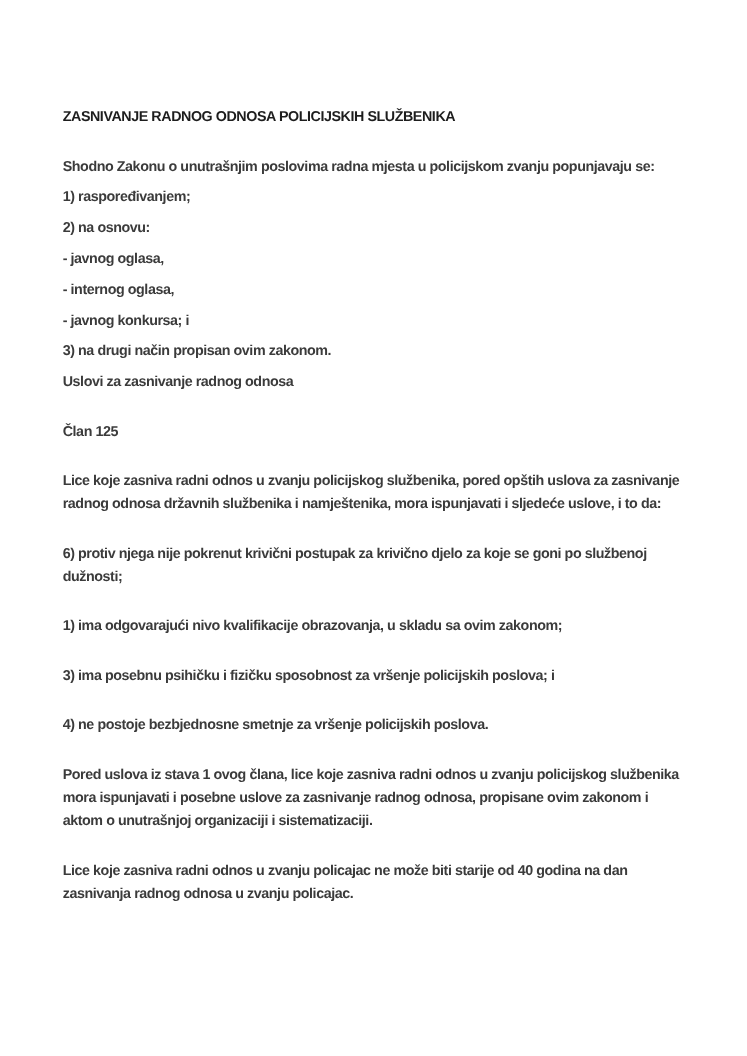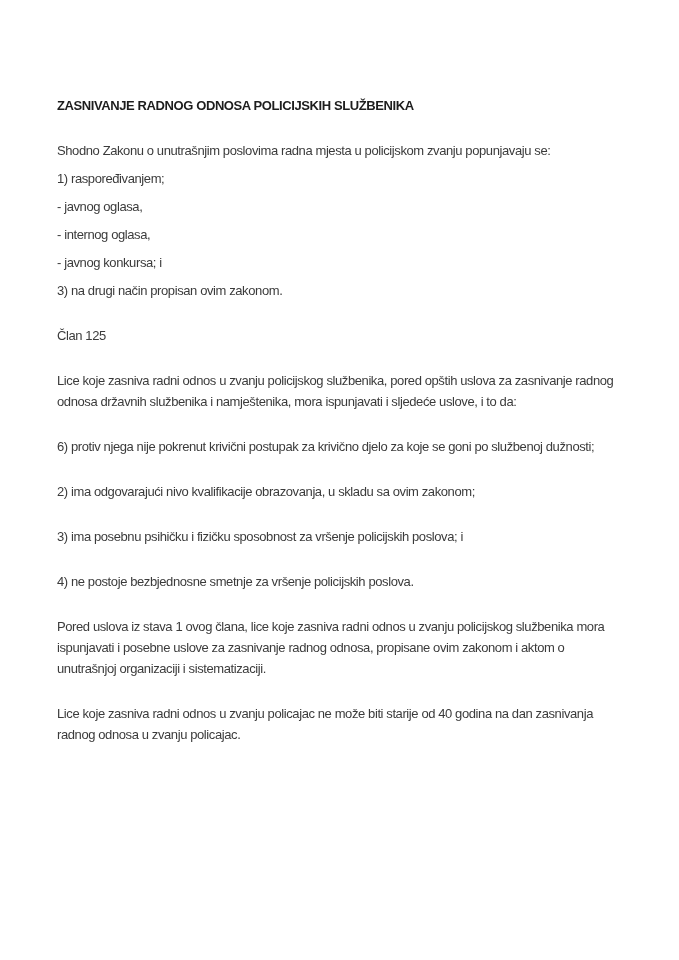--- a/index.html
+++ b/index.html
@@ -25,55 +25,58 @@
 
   .doc-title {
     font-weight: bold;
     font-size: 13px;
     color: #1d1d1d;
     margin: 0 0 7px 0;
   }
 
   p {
     margin: 0 0 7px 0;
+    font-weight: bold;
   }
 
   
   .section-gap {
     margin-top: 24px;
   }
 </style>
 </head>
 <body>
 
 <div class="page">
 
   <p class="doc-title">ZASNIVANJE RADNOG ODNOSA POLICIJSKIH SLUŽBENIKA</p>
 
   <p class="section-gap">Shodno Zakonu o unutrašnjim poslovima radna mjesta u policijskom zvanju popunjavaju se:</p>
 
   <p>1) raspoređivanjem;</p>
 
+  <p>2) na osnovu:</p>
 
   <p>- javnog oglasa,</p>
 
   <p>- internog oglasa,</p>
 
   <p>- javnog konkursa; i</p>
 
   <p>3) na drugi način propisan ovim zakonom.</p>
 
+  <p>Uslovi za zasnivanje radnog odnosa</p>
 
   <p class="section-gap">Član 125</p>
 
   <p class="section-gap">Lice koje zasniva radni odnos u zvanju policijskog službenika, pored opštih uslova za zasnivanje radnog odnosa državnih službenika i namještenika, mora ispunjavati i sljedeće uslove, i to da:</p>
 
   <p class="section-gap">6) protiv njega nije pokrenut krivični postupak za krivično djelo za koje se goni po službenoj dužnosti;</p>
 
-  <p class="section-gap">2) ima odgovarajući nivo kvalifikacije obrazovanja, u skladu sa ovim zakonom;</p>
+  <p class="section-gap">1) ima odgovarajući nivo kvalifikacije obrazovanja, u skladu sa ovim zakonom;</p>
 
   <p class="section-gap">3) ima posebnu psihičku i fizičku sposobnost za vršenje policijskih poslova; i</p>
 
   <p class="section-gap">4) ne postoje bezbjednosne smetnje za vršenje policijskih poslova.</p>
 
   <p class="section-gap">Pored uslova iz stava 1 ovog člana, lice koje zasniva radni odnos u zvanju policijskog službenika mora ispunjavati i posebne uslove za zasnivanje radnog odnosa, propisane ovim zakonom i aktom o unutrašnjoj organizaciji i sistematizaciji.</p>
 
   <p class="section-gap">Lice koje zasniva radni odnos u zvanju policajac ne može biti starije od 40 godina na dan zasnivanja radnog odnosa u zvanju policajac.</p>
 
 </div>

